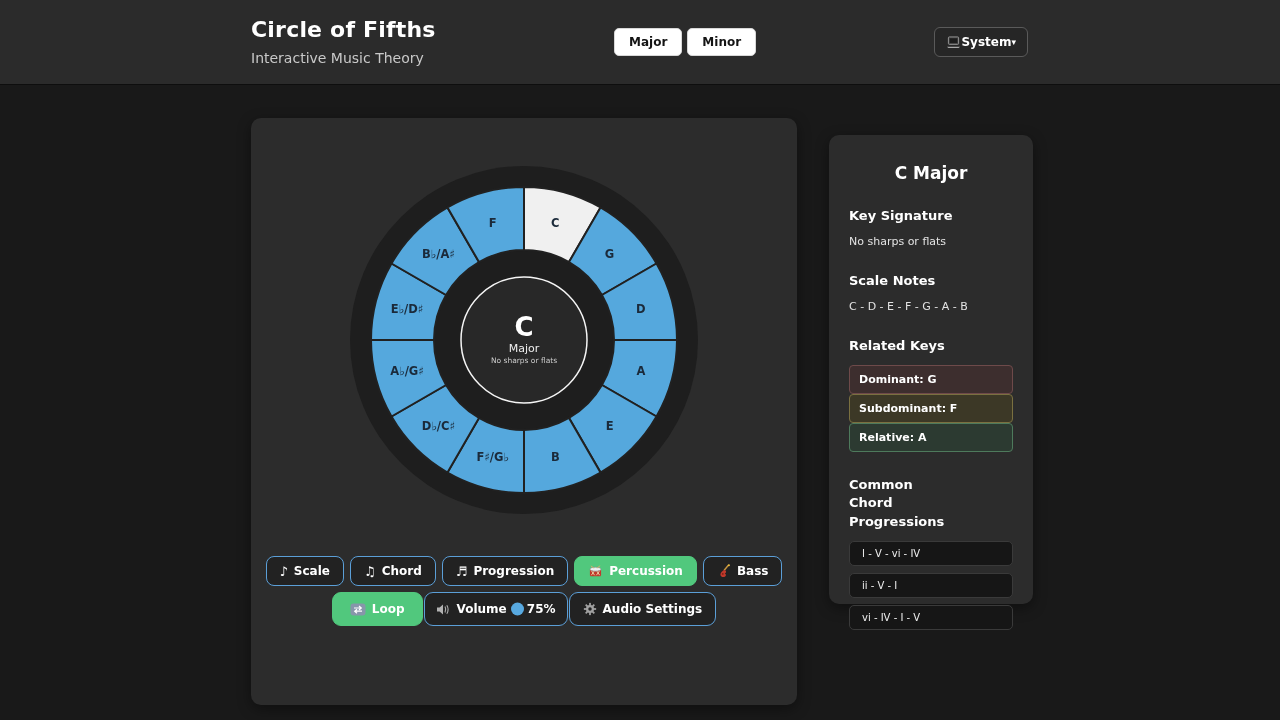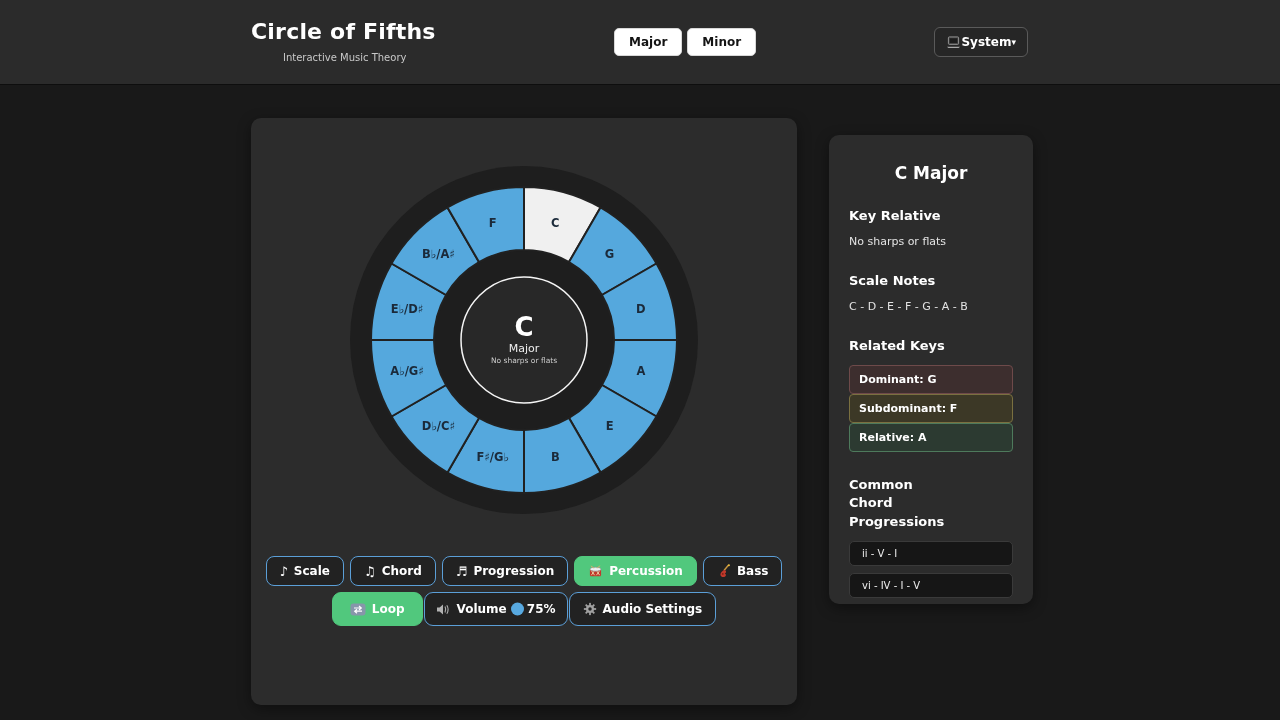--- a/index.html
+++ b/index.html
@@ -12,21 +12,21 @@
   }
 
   
   .header {
     height:85px; background:#2b2b2b; border-bottom:1px solid #0e0e0e;
     display:flex; align-items:center; justify-content:space-between;
     padding:0 252px 0 251px;
   }
   .title-block { display:flex; flex-direction:column; }
   .app-title { font-size:22px; font-weight:bold; line-height:1; margin:0; letter-spacing:.2px; }
-  .app-subtitle { font-size:10px; color:#c9c9c9; margin-top:9px;margin-left:32px; }
+  .app-subtitle { font-size:14px; color:#c9c9c9; margin-top:9px; }
   .mode-group { display:flex; gap:5px; }
   .mode-btn {
     background:#fff; color:#141414; font-weight:bold; font-size:12px;
     border:1px solid #d8d8d8; border-radius:5px; padding:6px 14px; cursor:pointer;
     font-family:inherit;
   }
   .theme-btn {
     background:#262626; border:1px solid #5a5a5a; border-radius:6px;
     color:#fff; font-weight:bold; font-size:12px; padding:7px 11px;
     display:flex; align-items:center; cursor:pointer; font-family:inherit;
@@ -216,27 +216,28 @@
         <circle cx="8" cy="8" r="2" fill="#222"></circle>
       </svg>
       <span>Audio Settings</span>
     </button>
   </div>
 </div>
 
 <div class="panel-side">
   <div class="side-title">C Major</div>
 
-  <div class="side-h">Key Relative</div>
+  <div class="side-h">Key Signature</div>
   <div class="side-val">No sharps or flats</div>
 
   <div class="side-h">Scale Notes</div>
   <div class="side-val">C - D - E - F - G - A - B</div>
 
   <div class="side-h">Related Keys</div>
   <div class="rk-item" style="background: rgb(61, 46, 46); border-color: rgb(110, 74, 74);">Dominant: G</div>
   <div class="rk-item" style="background: rgb(60, 56, 38); border-color: rgb(122, 112, 64);">Subdominant: F</div>
   <div class="rk-item" style="background: rgb(44, 58, 49); border-color: rgb(78, 122, 92);">Relative: A</div>
 
   <div class="side-h" style="width:110px;">Common Chord Progressions</div>
+  <div class="prog-item">I - V - vi - IV</div>
   <div class="prog-item">ii - V - I</div>
   <div class="prog-item">vi - IV - I - V</div>
 </div>
 
 </body></html>

